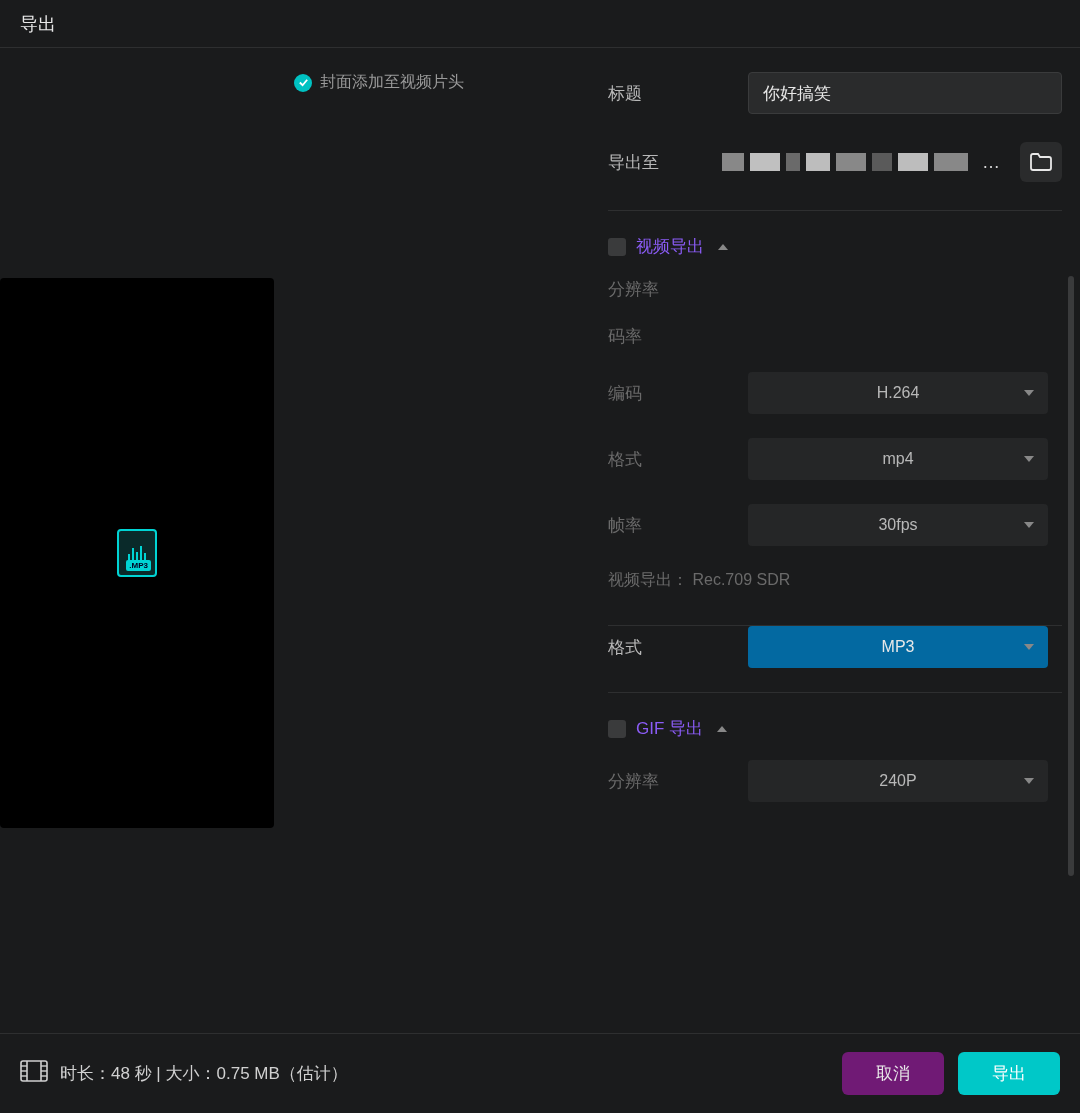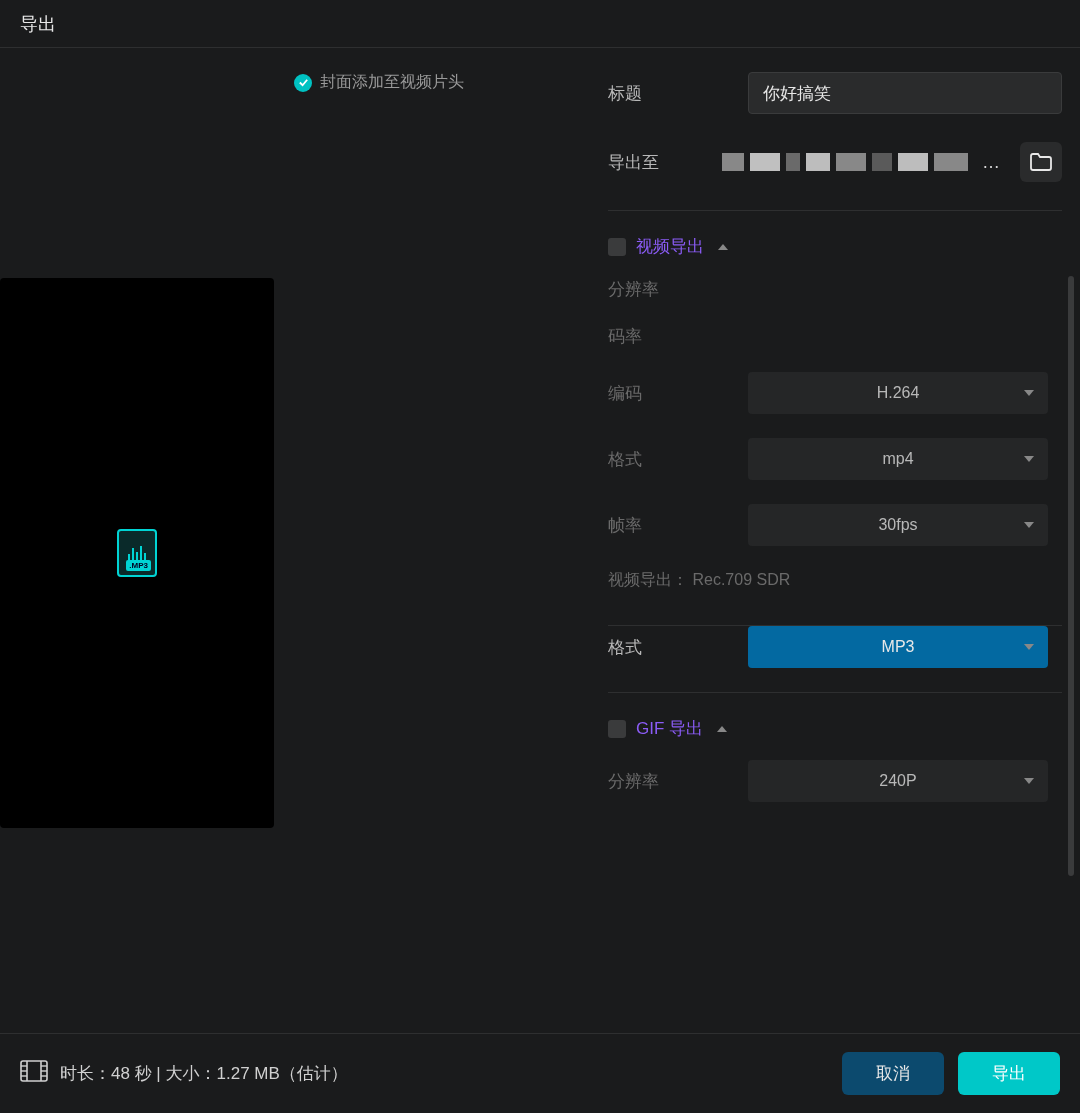--- a/index.html
+++ b/index.html
@@ -245,21 +245,21 @@
     font-size:17px;
   }
   .footer-right { display:flex; gap:14px;}
   .btn {
     padding: 10px 34px;
     border-radius: 6px;
     font-size: 17px;
     cursor: pointer;
     border: none;
   }
-  .btn-cancel { background:#0c4a6e; color:#e8e8e8;margin-left:8px;}
+  .btn-cancel { background:#701a75; color:#e8e8e8;margin-left:8px;}
   .btn-export { background:#00c8c8; color:#fff;}
   .film-icon svg{width:28px;height:22px;}
 </style>
 </head>
 <body>
 
 <div class="titlebar">
   <span>导出</span>
 </div>
 
@@ -400,19 +400,19 @@
         <line x1="7" y1="1" x2="7" y2="21" stroke="#d0d0d0" stroke-width="1.6"></line>
         <line x1="21" y1="1" x2="21" y2="21" stroke="#d0d0d0" stroke-width="1.6"></line>
         <line x1="1" y1="6" x2="7" y2="6" stroke="#d0d0d0" stroke-width="1.4"></line>
         <line x1="1" y1="11" x2="7" y2="11" stroke="#d0d0d0" stroke-width="1.4"></line>
         <line x1="1" y1="16" x2="7" y2="16" stroke="#d0d0d0" stroke-width="1.4"></line>
         <line x1="21" y1="6" x2="27" y2="6" stroke="#d0d0d0" stroke-width="1.4"></line>
         <line x1="21" y1="11" x2="27" y2="11" stroke="#d0d0d0" stroke-width="1.4"></line>
         <line x1="21" y1="16" x2="27" y2="16" stroke="#d0d0d0" stroke-width="1.4"></line>
       </svg>
     </span>
-    <span>时长：48 秒 | 大小：1.27 MB（估计）</span>
+    <span>时长：48 秒 | 大小：0.75 MB（估计）</span>
   </div>
   <div class="footer-right">
     <button class="btn btn-cancel">取消</button>
     <button class="btn btn-export">导出</button>
   </div>
 </div>
 
 </body></html>

